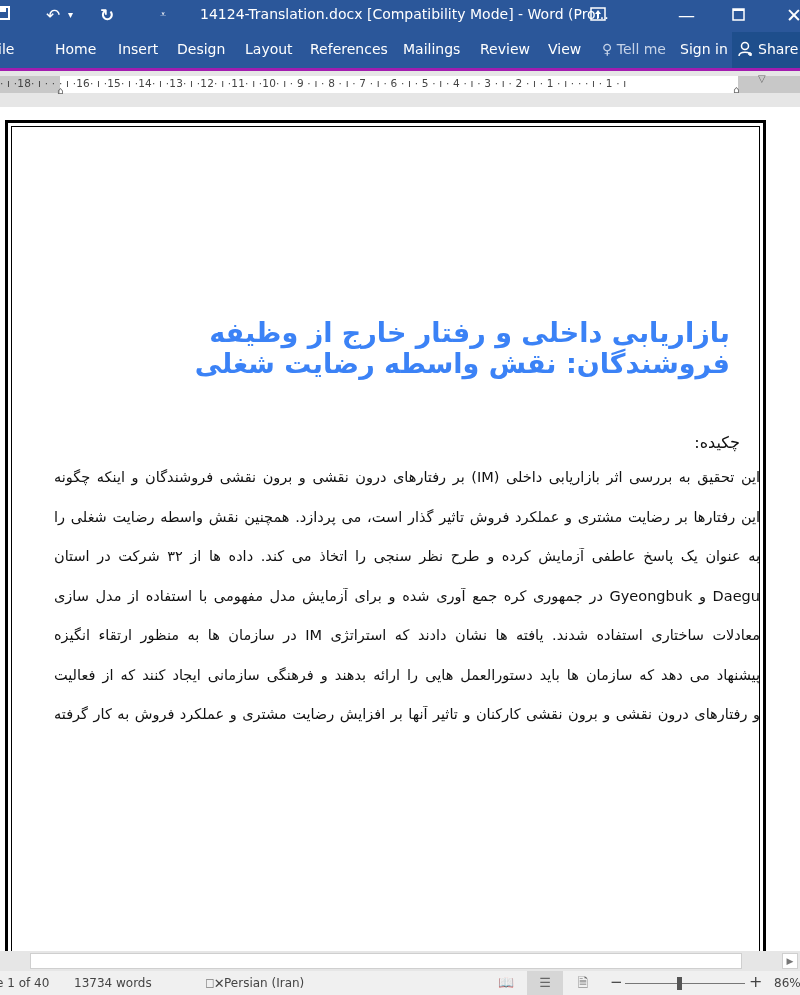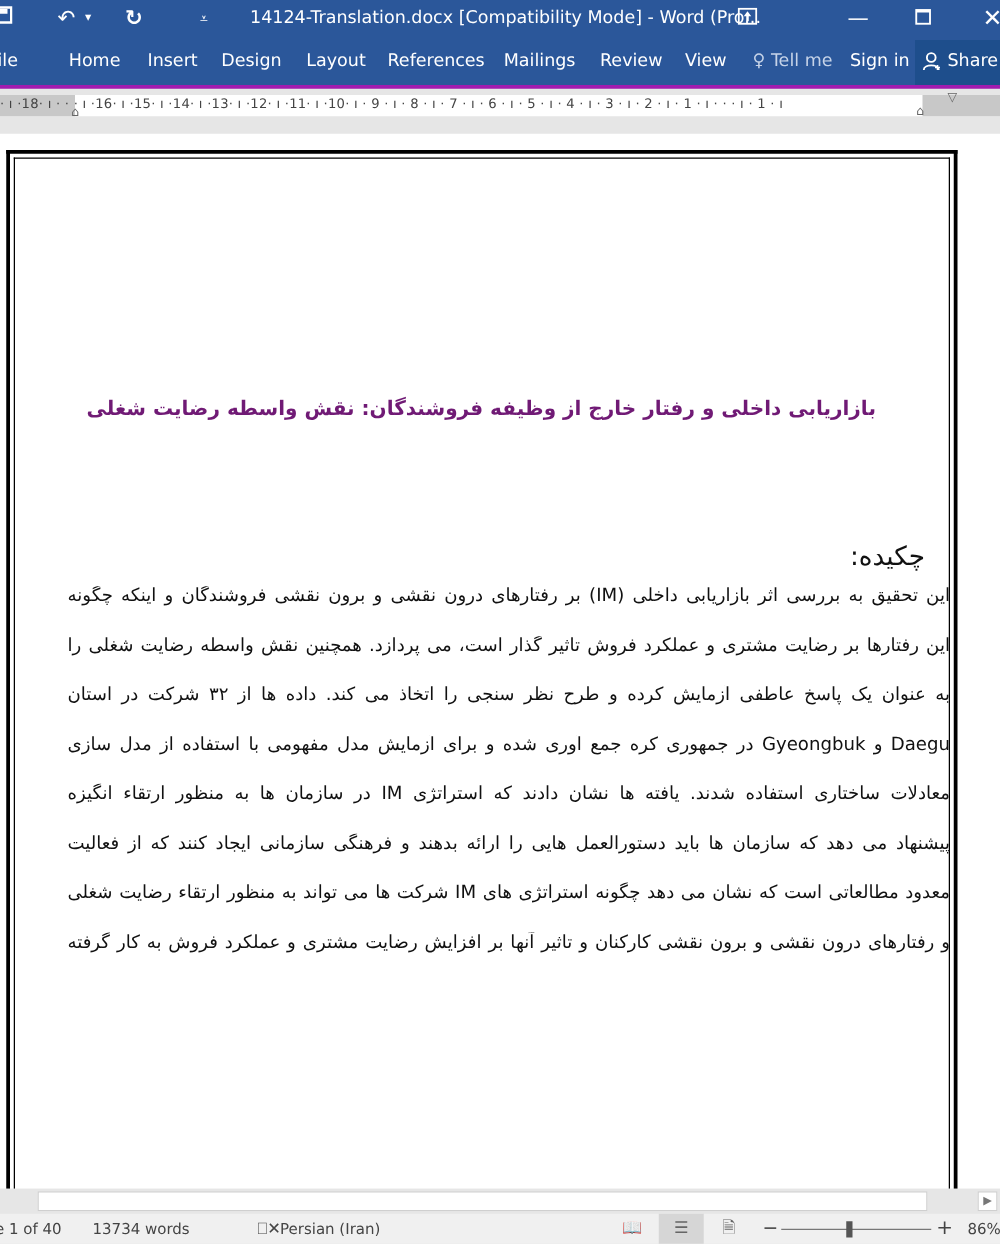--- a/index.html
+++ b/index.html
@@ -14,22 +14,22 @@
   .ribbon .share { position: absolute; left: 732px; top: 0; width: 68px; height: 36px; background: #1e4e8c; }
   .ruler { position: absolute; left: 0; top: 68px; width: 800px; height: 27px; background: #e6e6e6; border-top: 3px solid #a21caf; }
   .ruler .strip { position: absolute; left: 0; top: 5px; width: 800px; height: 17px; background: #fff; }
   .ruler .grey-l { position: absolute; left: 0; top: 5px; width: 60px; height: 17px; background: #c8c8c8; }
   .ruler .grey-r { position: absolute; left: 738px; top: 5px; width: 62px; height: 17px; background: #c8c8c8; }
   .ruler .ticks { position: absolute; left: 0; top: 6px; font-size: 10.5px; color: #444; white-space: nowrap; letter-spacing: 0.2px; font-family: "DejaVu Sans", sans-serif; }
   .canvas { position: absolute; left: 0; top: 95px; width: 800px; height: 856px; background: #e6e6e6; overflow: hidden; }
   .page { position: absolute; left: 0; top: 12px; width: 800px; height: 900px; background: #fff; }
   .border-outer { position: absolute; left: 5px; top: 13px; width: 761px; height: 900px; border: 3px solid #000; border-bottom: none; }
   .border-inner { position: absolute; left: 11px; top: 19px; width: 749px; height: 900px; border: 1px solid #000; border-bottom: none; }
-  .doc-title { position: absolute; left: 40px; right: 70px; top: 210px; direction: rtl; text-align: center; font-weight: bold; font-size: 16px; color: #701a75; font-family: "DejaVu Sans", sans-serif; }
-  .abstract-h { position: absolute; right: 60px; top: 326px; direction: rtl; font-size: 21px; color: #111; }
+  .doc-title { position: absolute; left: 40px; right: 70px; top: 210px; direction: rtl; font-weight: bold; font-size: 27px; color: #3b82f6; font-family: "DejaVu Sans", sans-serif; }
+  .abstract-h { position: absolute; right: 60px; top: 326px; direction: rtl; font-size: 16px; color: #111; }
   .para { position: absolute; left: 54px; right: 40px; top: 362px; direction: rtl; text-align: justify; }
   .para .line { display: block; height: 39.5px; font-size: 14.5px; color: #111; white-space: nowrap; text-align-last: justify; text-align: justify; overflow: hidden; }
   .hscroll { position: absolute; left: 0; top: 951px; width: 800px; height: 20px; background: #e6e6e6; }
   .hscroll .track { position: absolute; left: 30px; top: 2px; width: 712px; height: 16px; background: #fff; border: 1px solid #cfcfcf; }
   .hscroll .arrow { position: absolute; left: 782px; top: 2px; width: 16px; height: 16px; background: #fff; border: 1px solid #cfcfcf; font-size: 9px; color: #777; text-align: center; line-height: 14px; }
   .statusbar { position: absolute; left: 0; top: 971px; width: 800px; height: 24px; background: #f0f0f0; font-size: 12px; color: #444; }
   .statusbar span { position: absolute; top: 5px; white-space: nowrap; }
   .statusbar .viewbtn { position: absolute; top: 0; height: 24px; width: 36px; text-align: center; line-height: 24px; font-size: 13px; color: #666; }
   .statusbar .active { background: #d6d6d6; }
   .zoom-track { position: absolute; left: 625px; top: 12px; width: 120px; height: 1px; background: #777; }
@@ -109,21 +109,20 @@
     <div class="border-inner"></div>
     <div class="doc-title">بازاریابی داخلی و رفتار خارج از وظیفه فروشندگان: نقش واسطه رضایت شغلی</div>
     <div class="abstract-h">چکیده:</div>
     <div class="para">
       <span class="line">این تحقیق به بررسی اثر بازاریابی داخلی (IM) بر رفتارهای درون نقشی و برون نقشی فروشندگان و اینکه چگونه</span>
       <span class="line">این رفتارها بر رضایت مشتری و عملکرد فروش تاثیر گذار است، می پردازد. همچنین نقش واسطه رضایت شغلی را</span>
       <span class="line">به عنوان یک پاسخ عاطفی آزمایش کرده و طرح نظر سنجی را اتخاذ می کند. داده ها از ۳۲ شرکت در استان</span>
       <span class="line">Daegu و Gyeongbuk در جمهوری کره جمع آوری شده و برای آزمایش مدل مفهومی با استفاده از مدل سازی</span>
       <span class="line">معادلات ساختاری استفاده شدند. یافته ها نشان دادند که استراتژی IM در سازمان ها به منظور ارتقاء انگیزه</span>
       <span class="line">پیشنهاد می دهد که سازمان ها باید دستورالعمل هایی را ارائه بدهند و فرهنگی سازمانی ایجاد کنند که از فعالیت</span>
-      <span class="line">معدود مطالعاتی است که نشان می دهد چگونه استراتژی های IM شرکت ها می تواند به منظور ارتقاء رضایت شغلی</span>
       <span class="line">و رفتارهای درون نقشی و برون نقشی کارکنان و تاثیر آنها بر افزایش رضایت مشتری  و عملکرد فروش به کار گرفته</span>
     </div>
   </div>
 </div>
 
 <div class="hscroll">
   <div class="track"></div>
   <div class="arrow">▶</div>
 </div>
 

